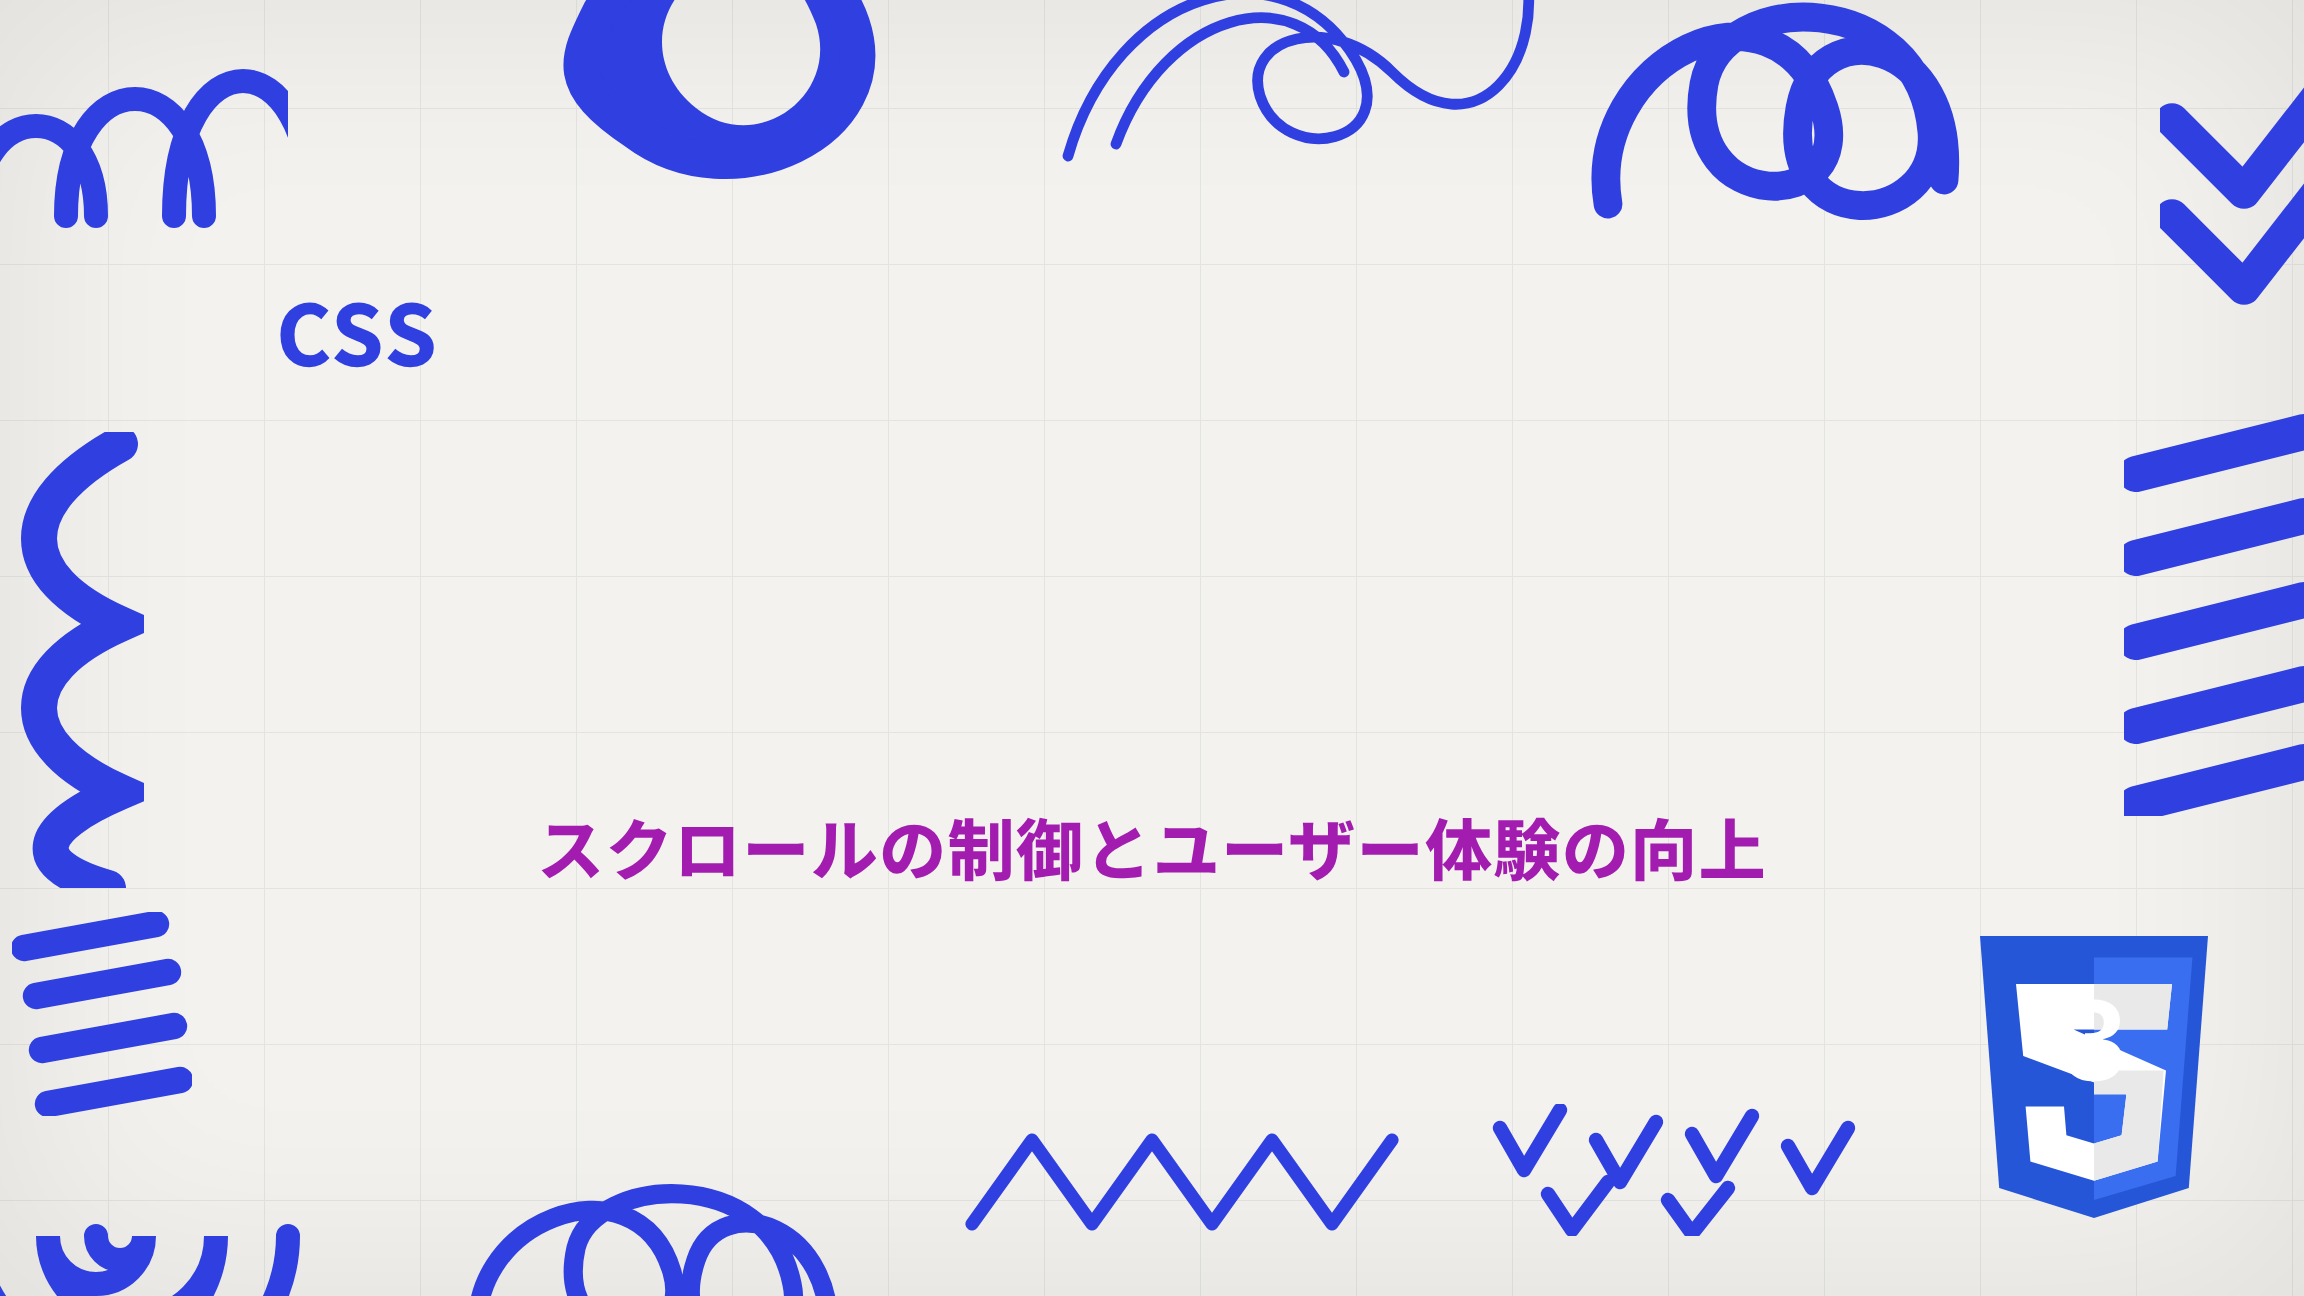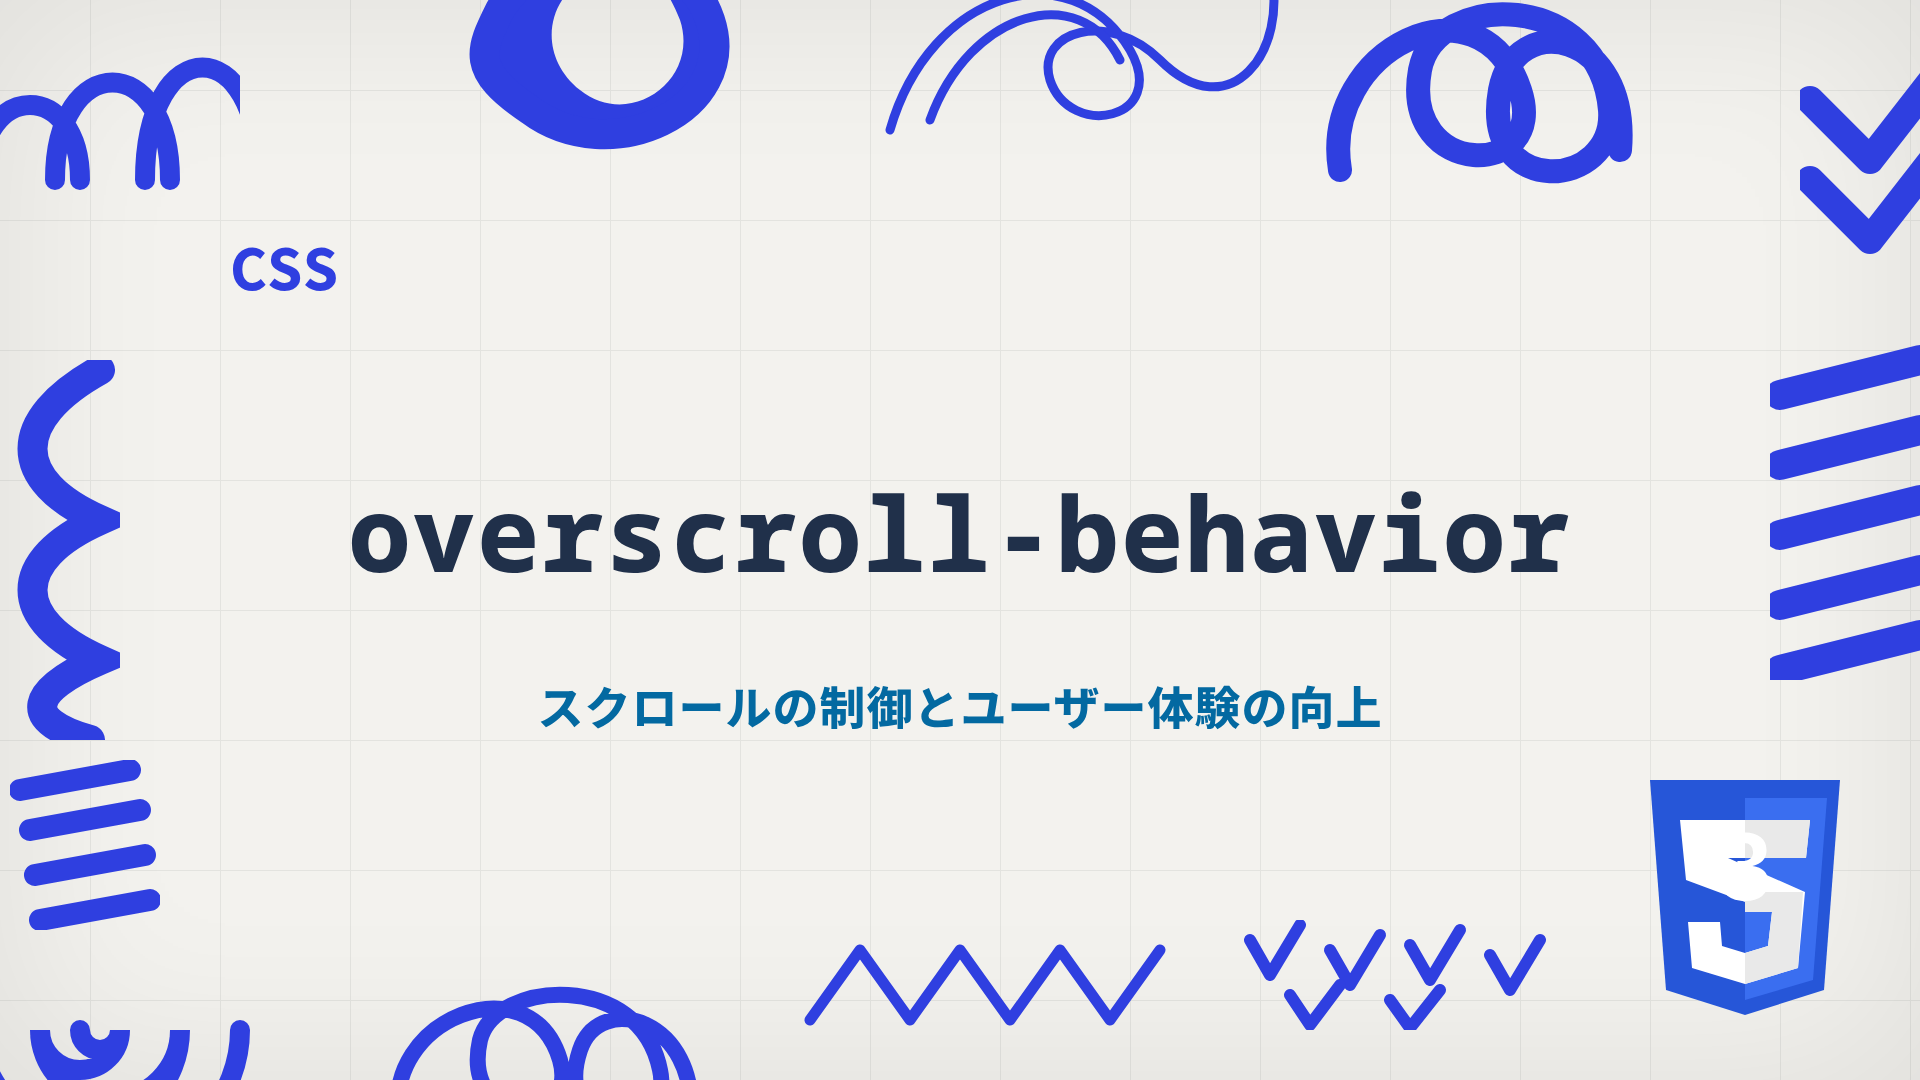--- a/index.html
+++ b/index.html
@@ -33,39 +33,39 @@
     flex-direction: column;
     align-items: center;
     justify-content: center;
     gap: 60px;
     padding-top: 40px;
   }
   .category {
     position: absolute;
     top: 225px;
     left: 230px;
-    font-size: 56px;
+    font-size: 70px;
     font-weight: 800;
     color: #2f3fe0;
     letter-spacing: 2px;
   }
   .title {
     font-size: 104px;
     font-weight: 800;
     color: #20304a;
     text-align: center;
     line-height: 1.35;
     letter-spacing: 2px;
     margin-top: 80px;
     font-family: "Noto Sans Mono", "Menlo", "Hiragino Sans", monospace;
   }
   .subtitle {
-    font-size: 46px;
+    font-size: 56px;
     font-weight: 800;
-    color: #0369a1;
+    color: #a21caf;
     text-align: center;
     letter-spacing: 1px;
     margin-top: 10px;
   }
   .doodle { position: absolute; pointer-events: none; }
   .doodle svg { display:block; }
 
   .d-topleft-loops { top: -60px; left: -40px; width: 280px; }
   .d-top-blob { top: -90px; left: 460px; width: 300px; }
   .d-top-swirl { top: -70px; left: 870px; width: 430px; }
@@ -183,21 +183,21 @@
         <path d="M10 265 L150 230"></path>
         <path d="M10 330 L150 295"></path>
     </g>
   </svg>
 </div>
 
 <div class="category">CSS</div>
 
 <div class="content">
   <h1 class="title">
-    <span>overscroll-behavior</span><br>
+    <br>
   </h1>
   <p class="subtitle">スクロールの制御とユーザー体験の向上</p>
 </div>
 
 <div class="css3-badge">
   <svg viewBox="0 0 230 260">
     <path d="M20 0 L210 0 L194 210 L115 235 L36 210 Z" fill="#2656d8"></path>
     <path d="M115 18 L197 18 L183 200 L115 220 Z" fill="#3a6ef0"></path>
     <path d="M50 40 L180 40 L176 78 L98 78 L175 112 L168 188 L115 204 L62 188 L58 142 L90 142 L92 166 L115 173 L138 166 L142 132 L56 100 Z" fill="#ffffff"></path>
     <path d="M115 40 L180 40 L176 78 L115 78 Z M115 112 L173 112 L168 188 L115 204 L115 173 L138 166 L142 132 L115 132 Z" fill="#e9e9e9"></path>

